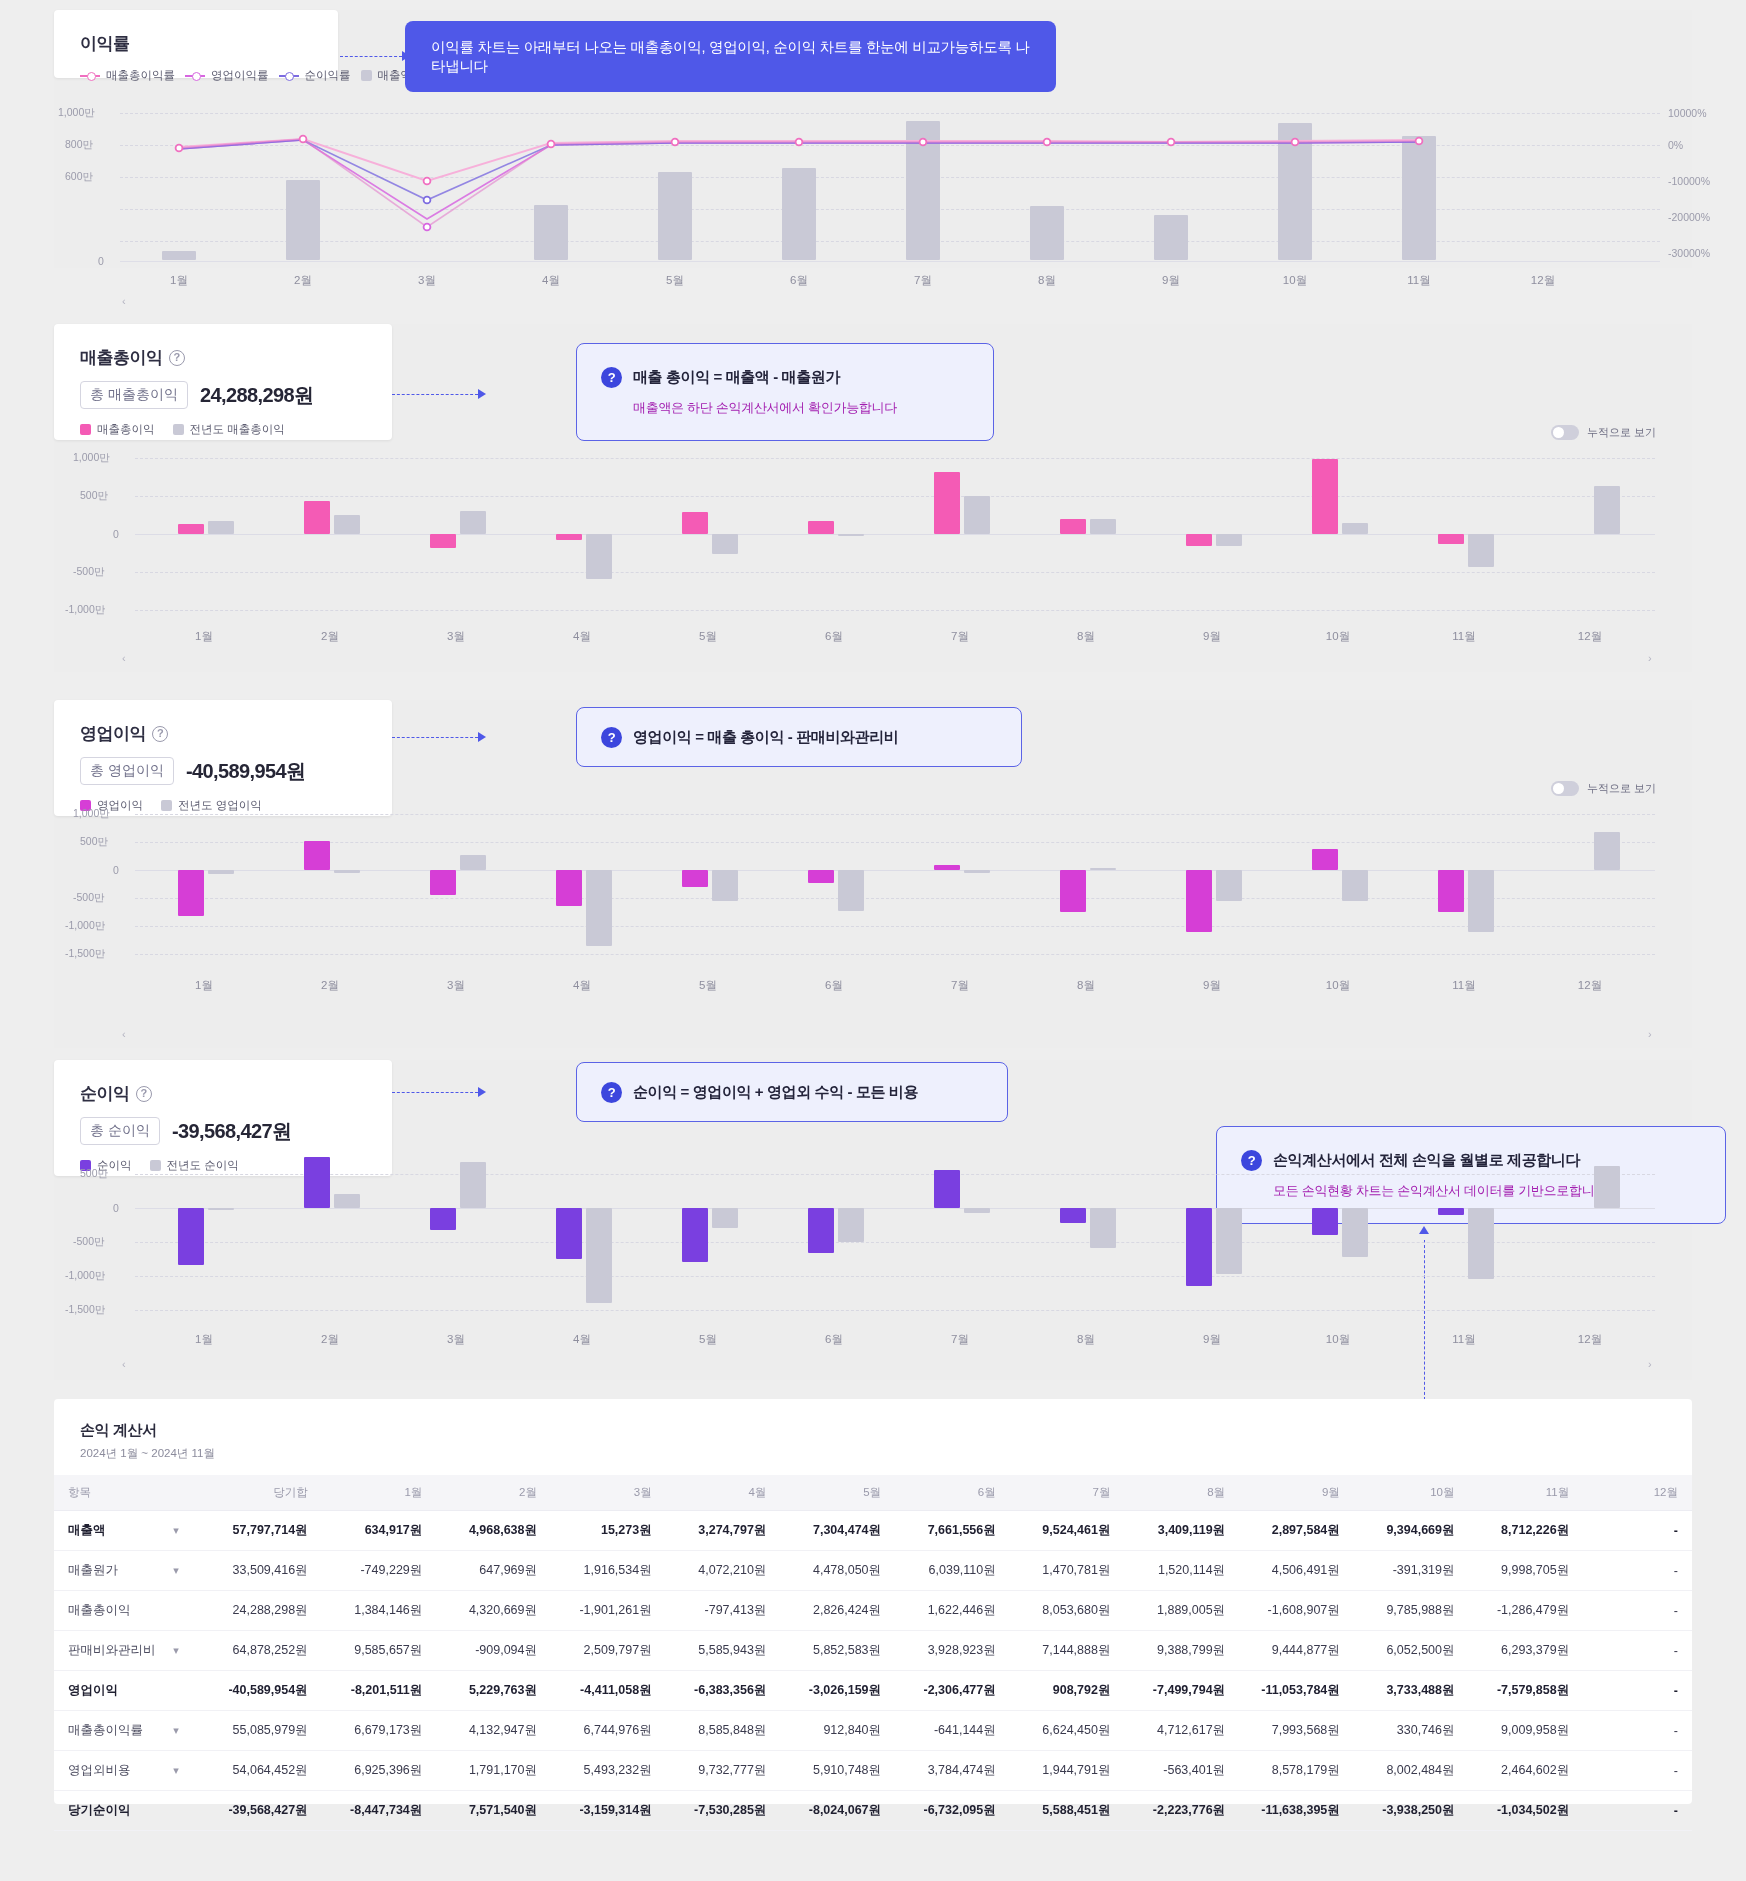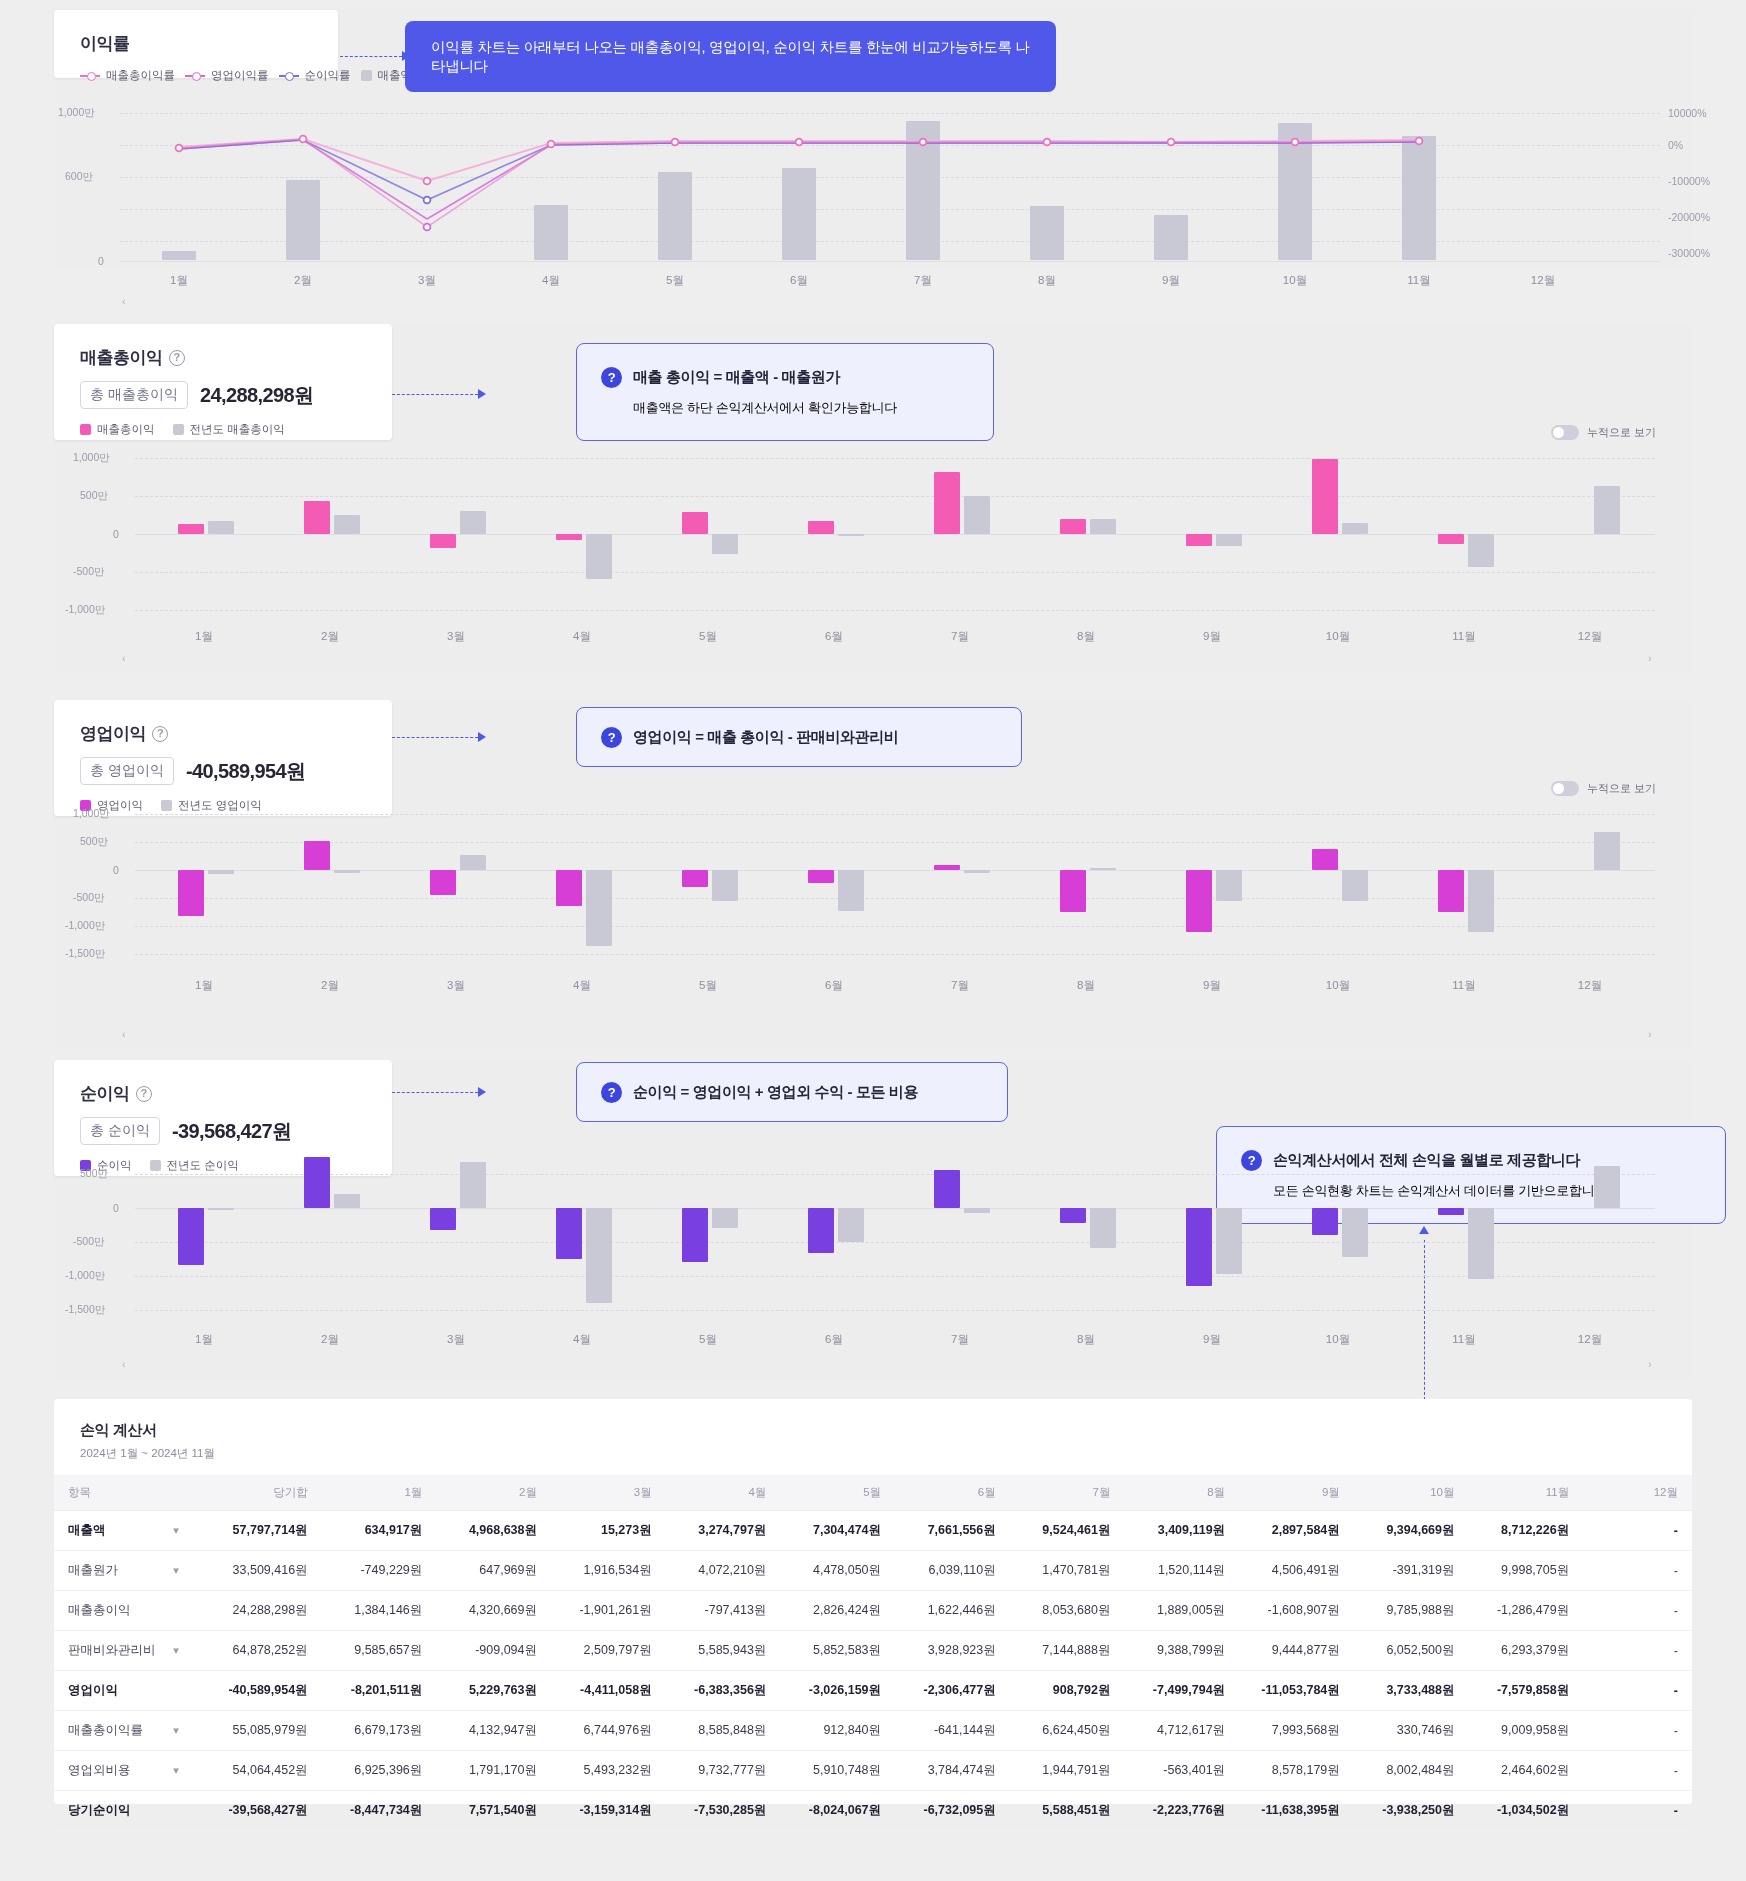--- a/index.html
+++ b/index.html
@@ -67,21 +67,21 @@
   .tip.solid {
     background: #4f58e8; color: #fff;
     padding: 16px 26px;
     font-size: 14.5px; font-weight: 500; letter-spacing: -.3px;
   }
   .tip.light {
     background: #eef0fd; border: 1.6px solid #5b63e6;
     padding: 16px 24px;
   }
   .tip-head { display: flex; align-items: center; gap: 11px; font-size: 15px; font-weight: 700; color: #23233a; letter-spacing: -.4px; }
-  .tip-sub { font-size: 13px; color: #000000; margin-top: 11px; letter-spacing: -.3px; }
+  .tip-sub { font-size: 13px; color: #a21caf; margin-top: 11px; letter-spacing: -.3px; }
   .tip-q {
     flex: none;
     width: 21px; height: 21px; border-radius: 50%;
     background: #3c46dd; color: #fff;
     display: inline-flex; align-items: center; justify-content: center;
     font-size: 13px; font-weight: 700;
   }
   .dashline {
     position: absolute; height: 0;
     border-top: 1.6px dashed #4f58e8;
@@ -181,20 +181,21 @@
 <div class="arrowhead" style="left:402px;top:51px;"></div>
 <div class="tip solid" style="left:405px;top:21px;width:651px;height:71px;">
   <span>이익률 차트는  아래부터 나오는 매출총이익, 영업이익, 순이익 차트를 한눈에 비교가능하도록 나타냅니다</span>
 </div>
 
 <div class="chart-area" style="left:120px;top:105px;width:1540px;height:155px;">
 
   <div class="grid" style="top:8px;"></div>   
     <div class="ytick" style="left:-62px;top:8px;">1,000만</div>
   <div class="grid" style="top:40px;"></div>  
+    <div class="ytick" style="left:-55px;top:40px;">800만</div>
   <div class="grid" style="top:72px;"></div>  
     <div class="ytick" style="left:-55px;top:72px;">600만</div>
   <div class="grid" style="top:104px;"></div> 
   <div class="grid" style="top:136px;"></div> 
   <div class="grid" style="top:156px;border-top-style:solid;border-color:#dedee7;"></div>
   <div class="ytick" style="left:-22px;top:156px;">0</div>
 
   <div class="ytick" style="left:1548px;top:8px;">10000%</div>
   <div class="ytick" style="left:1548px;top:40px;">0%</div>
   <div class="ytick" style="left:1548px;top:76px;">-10000%</div>

